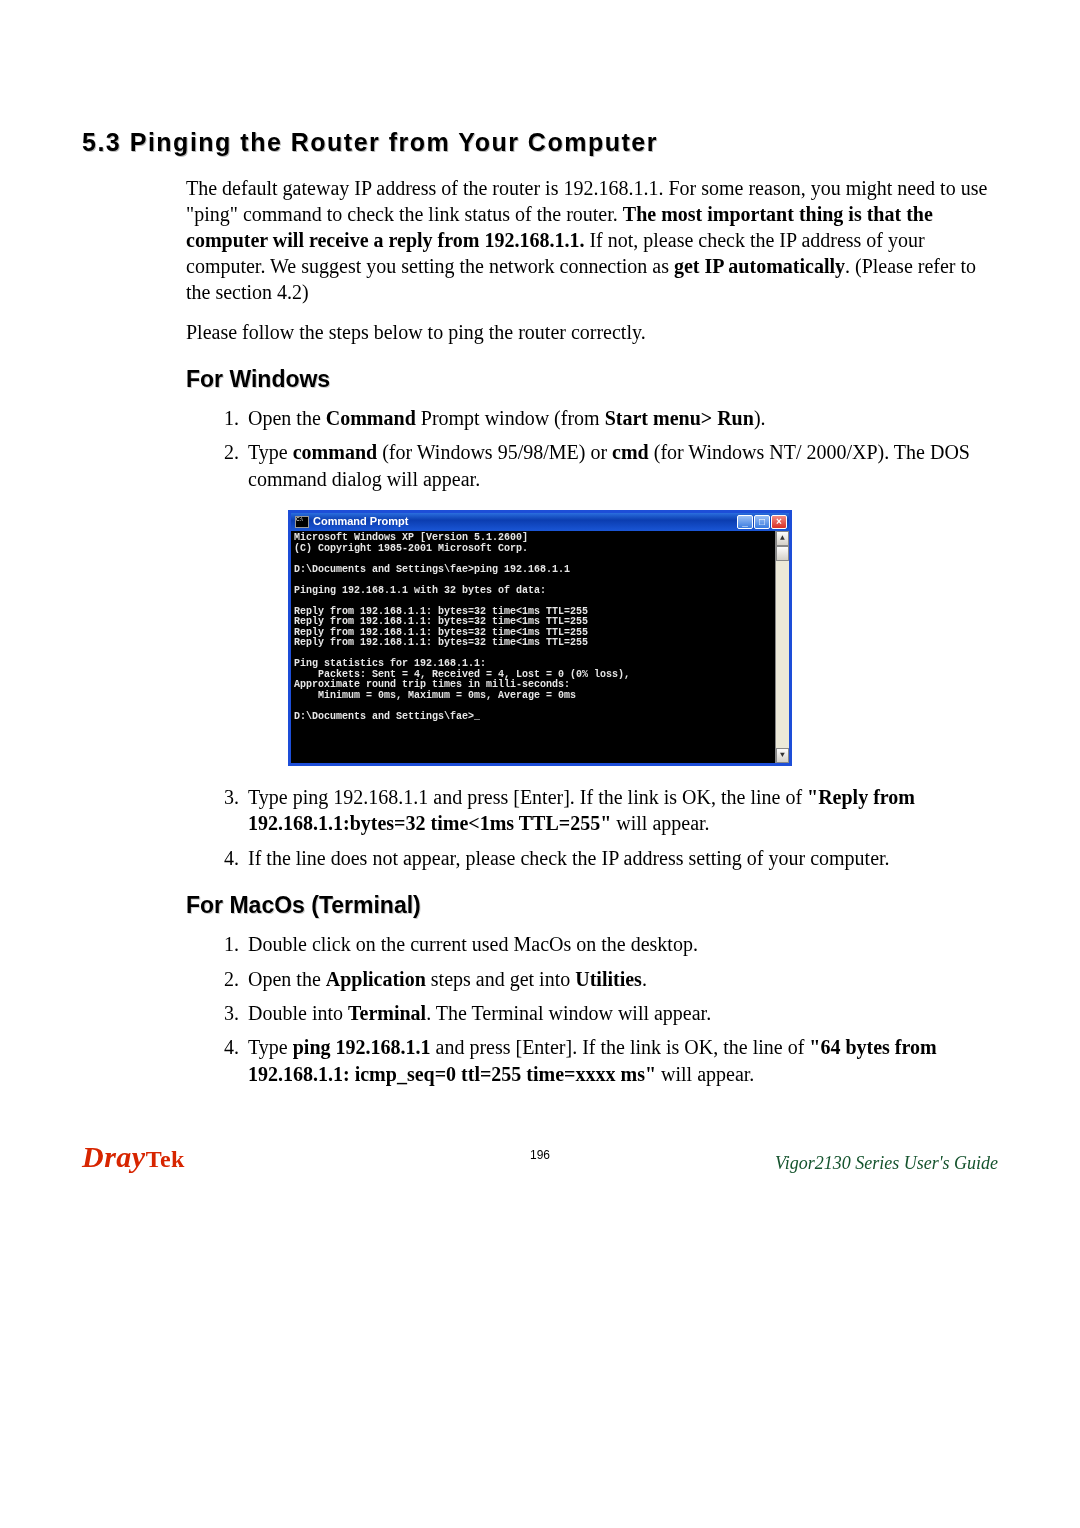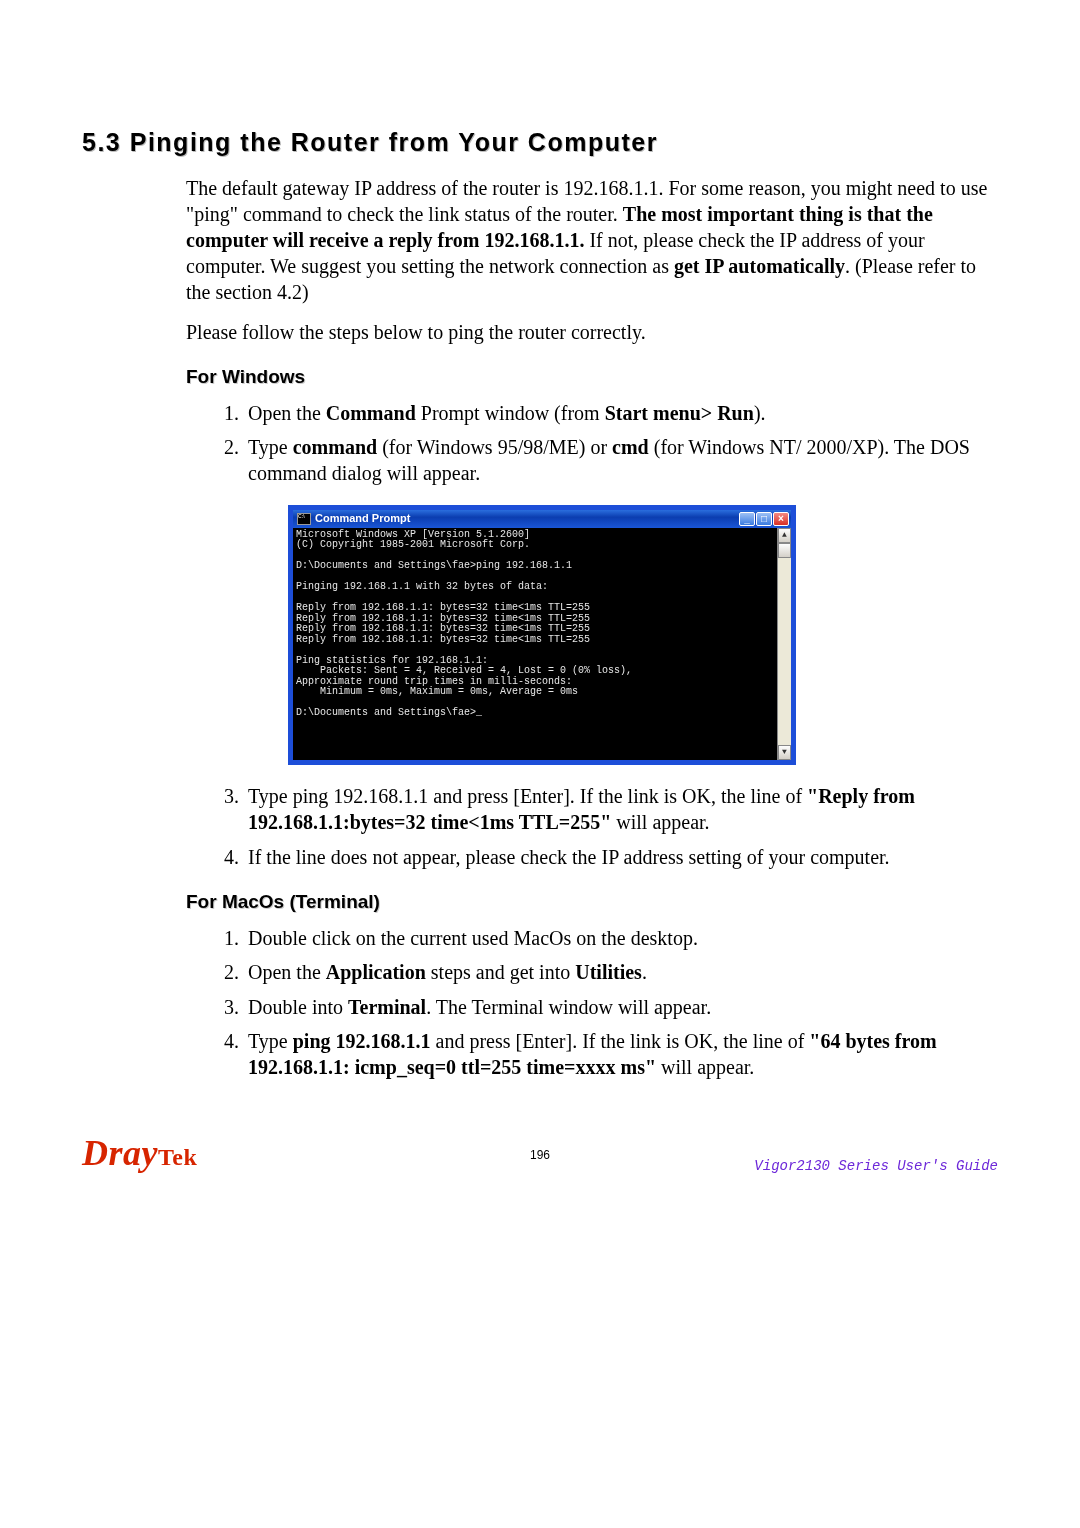--- a/index.html
+++ b/index.html
@@ -30,39 +30,39 @@
   .body-block {
     margin-left: 104px;
     margin-right: 0;
     font-size: 20px;
     line-height: 1.3;
   }
   .body-block p { margin: 0 0 14px 0; }
   .sub-heading {
     font-family: Arial, Helvetica, sans-serif;
     font-weight: 700;
-    font-size: 19px;
+    font-size: 23px;
     margin: 20px 0 10px 0;
     text-shadow: 1px 1px 0 #ccc;
   }
   ol.steps {
     margin: 4px 0 10px 0;
     padding-left: 40px;
     font-size: 20px;
   }
   ol.steps > li {
     margin-bottom: 8px;
     padding-left: 4px;
     line-height: 1.32;
     margin-left: 18px;
   }
   .cmd-window {
     width: 498px;
     margin: 18px 0 18px 40px;
-    border: 5px solid #1d4ed8;
+    border: 3px solid #1d4ed8;
     font-family: "Lucida Console","Courier New",monospace;
     font-size: 10px;
     line-height: 1.05;
     background: #000;
   }
   .cmd-titlebar {
     display: flex;
     align-items: center;
     justify-content: space-between;
     height: 18px;
@@ -110,20 +110,21 @@
     color: #fff;
     box-sizing: border-box;
     font-family: Arial, sans-serif;
   }
   .cmd-titlebar .btn.close {
     background: linear-gradient(to bottom,#f28b82,#d93025);
   }
   .cmd-body-wrap {
     display: flex;
     background:#bef264;
+    font-weight:bold;
   }
   .cmd-body {
     flex: 1;
     background: #000;
     color: #e6e6e6;
     padding: 2px 3px 4px 3px;
     white-space: pre;
     height: 232px;
     overflow: hidden;
     box-sizing: border-box;
@@ -158,34 +159,34 @@
   .footer .page-num {
     position: absolute;
     left: 0; right: 0;
     text-align: center;
     font-family: Arial, sans-serif;
     font-size: 12px;
     color: #000;
     bottom: 12px;
   }
   .footer .guide {
-    font-family: Liberation Mono, monospace;
+    font-family: Liberation Serif, serif;
     font-style: italic;
-    font-size: 14px;
-    color: #6d28d9;
+    font-size: 18px;
+    color: #14532d;
   }
   .logo {
     font-family: "Times New Roman", serif;
     font-weight: 800;
     font-size: 28px;
     font-style: italic;
     color: #d72500;
     letter-spacing: 0.5px;
   }
-  .logo .d { font-size:36px; }
+  .logo .d { font-size:30px; }
   .logo .tek { font-style: normal; font-size:24px; font-weight:700;}
 </style>
 </head>
 <body>
 
 <div class="page">
 
   <h2 class="section-title">
     <span>5.3</span>
     <span>Pinging the Router from Your Computer</span>

